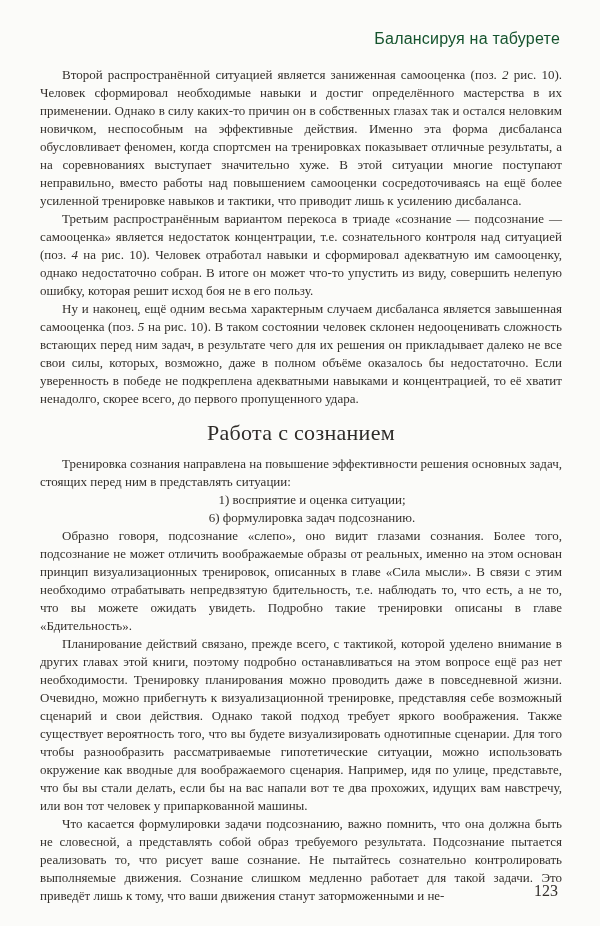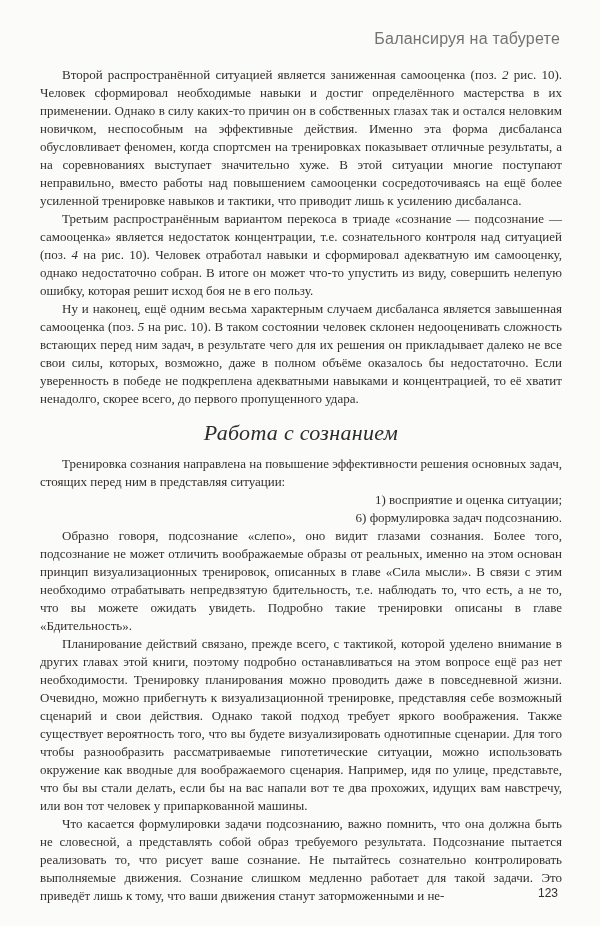--- a/index.html
+++ b/index.html
@@ -14,72 +14,71 @@
     background: #fbfbf9;
     overflow: hidden;
     box-sizing: border-box;
   }
   .running-header {
     position: absolute;
     top: 30px; right: 40px;
     font-family: "Liberation Sans", sans-serif;
     font-size: 16px;
     font-weight: 400;
-    color: #737373;
+    color: #14532d;
     letter-spacing: 0.2px;
   }
   .article {
     position: absolute;
     top: 66px; left: 40px;
     width: 522px;
     font-family: "Liberation Serif", serif;
     font-size: 13px;
     line-height: 18px;
     color: #332f2b;
     text-align: justify;
   }
   .para {
     margin: 0;
     text-indent: 22px;
   }
   .para i { font-style: italic; }
   .list-item {
-    text-align: right;
+    text-align: center;
   }
   .section-heading {
     font-family: "Liberation Serif", serif;
     font-weight: 400;
     font-size: 22px;
     color: #2e2b28;
     text-align: center;
     text-indent: 0;
     margin: 16px 0 13px 0;
     letter-spacing: 0.3px;
-    font-style: italic;
   }
   .page-number {
     position: absolute;
     right: 42px; bottom: 26px;
-    font-family: Liberation Sans, sans-serif;
-    font-size: 12px;
+    font-family: Liberation Serif, serif;
+    font-size: 16px;
     color: #332f2b;
   }
 </style>
 </head>
 <body>
 
 <div class="page">
   <div class="running-header">Балансируя на табурете</div>
 
   <div class="article">
       <p class="para"><span>Второй распространённой ситуацией является заниженная самооценка (поз. </span><i>2</i><span> рис. 10). Человек сформировал необходимые навыки и достиг определённого мастерства в их применении. Однако в силу каких-то причин он в собственных глазах так и остался неловким новичком, неспособным на эффективные действия. Именно эта форма дисбаланса обусловливает феномен, когда спортсмен на тренировках показывает отличные результаты, а на соревнованиях выступает значительно хуже. В этой ситуации многие поступают неправильно, вместо работы над повышением самооценки сосредоточиваясь на ещё более усиленной тренировке навыков и тактики, что приводит лишь к усилению дисбаланса.</span></p>
       <p class="para"><span>Третьим распространённым вариантом перекоса в триаде «сознание — подсознание — самооценка» является недостаток концентрации, т.е. сознательного контроля над ситуацией (поз. </span><i>4</i><span> на рис. 10). Человек отработал навыки и сформировал адекватную им самооценку, однако недостаточно собран. В итоге он может что-то упустить из виду, совершить нелепую ошибку, которая решит исход боя не в его пользу.</span></p>
       <p class="para"><span>Ну и наконец, ещё одним весьма характерным случаем дисбаланса является завышенная самооценка (поз. </span><i>5</i><span> на рис. 10). В таком состоянии человек склонен недооценивать сложность встающих перед ним задач, в результате чего для их решения он прикладывает далеко не все свои силы, которых, возможно, даже в полном объёме оказалось бы недостаточно. Если уверенность в победе не подкреплена адекватными навыками и концентрацией, то её хватит ненадолго, скорее всего, до первого пропущенного удара.</span></p>
       <h2 class="section-heading">Работа с сознанием</h2>
-      <p class="para"><span>Тренировка сознания направлена на повышение эффективности решения основных задач, стоящих перед ним в представляя ситуации:</span></p>
+      <p class="para"><span>Тренировка сознания направлена на повышение эффективности решения основных задач, стоящих перед ним в представлять ситуации:</span></p>
       <p class="para list-item"><span>1) восприятие и оценка ситуации;</span></p>
       <p class="para list-item"><span>6) формулировка задач подсознанию.</span></p>
       <p class="para"><span>Образно говоря, подсознание «слепо», оно видит глазами сознания. Более того, подсознание не может отличить воображаемые образы от реальных, именно на этом основан принцип визуализационных тренировок, описанных в главе «Сила мысли». В связи с этим необходимо отрабатывать непредвзятую бдительность, т.е. наблюдать то, что есть, а не то, что вы можете ожидать увидеть. Подробно такие тренировки описаны в главе «Бдительность».</span></p>
       <p class="para"><span>Планирование действий связано, прежде всего, с тактикой, которой уделено внимание в других главах этой книги, поэтому подробно останавливаться на этом вопросе ещё раз нет необходимости. Тренировку планирования можно проводить даже в повседневной жизни. Очевидно, можно прибегнуть к визуализационной тренировке, представляя себе возможный сценарий и свои действия. Однако такой подход требует яркого воображения. Также существует вероятность того, что вы будете визуализировать однотипные сценарии. Для того чтобы разнообразить рассматриваемые гипотетические ситуации, можно использовать окружение как вводные для воображаемого сценария. Например, идя по улице, представьте, что бы вы стали делать, если бы на вас напали вот те два прохожих, идущих вам навстречу, или вон тот человек у припаркованной машины.</span></p>
       <p class="para"><span>Что касается формулировки задачи подсознанию, важно помнить, что она должна быть не словесной, а представлять собой образ требуемого результата. Подсознание пытается реализовать то, что рисует ваше сознание. Не пытайтесь сознательно контролировать выполняемые движения. Сознание слишком медленно работает для такой задачи. Это приведёт лишь к тому, что ваши движения станут заторможенными и не-</span></p>
     </div>
 
   <div class="page-number">123</div>
 </div>
 

